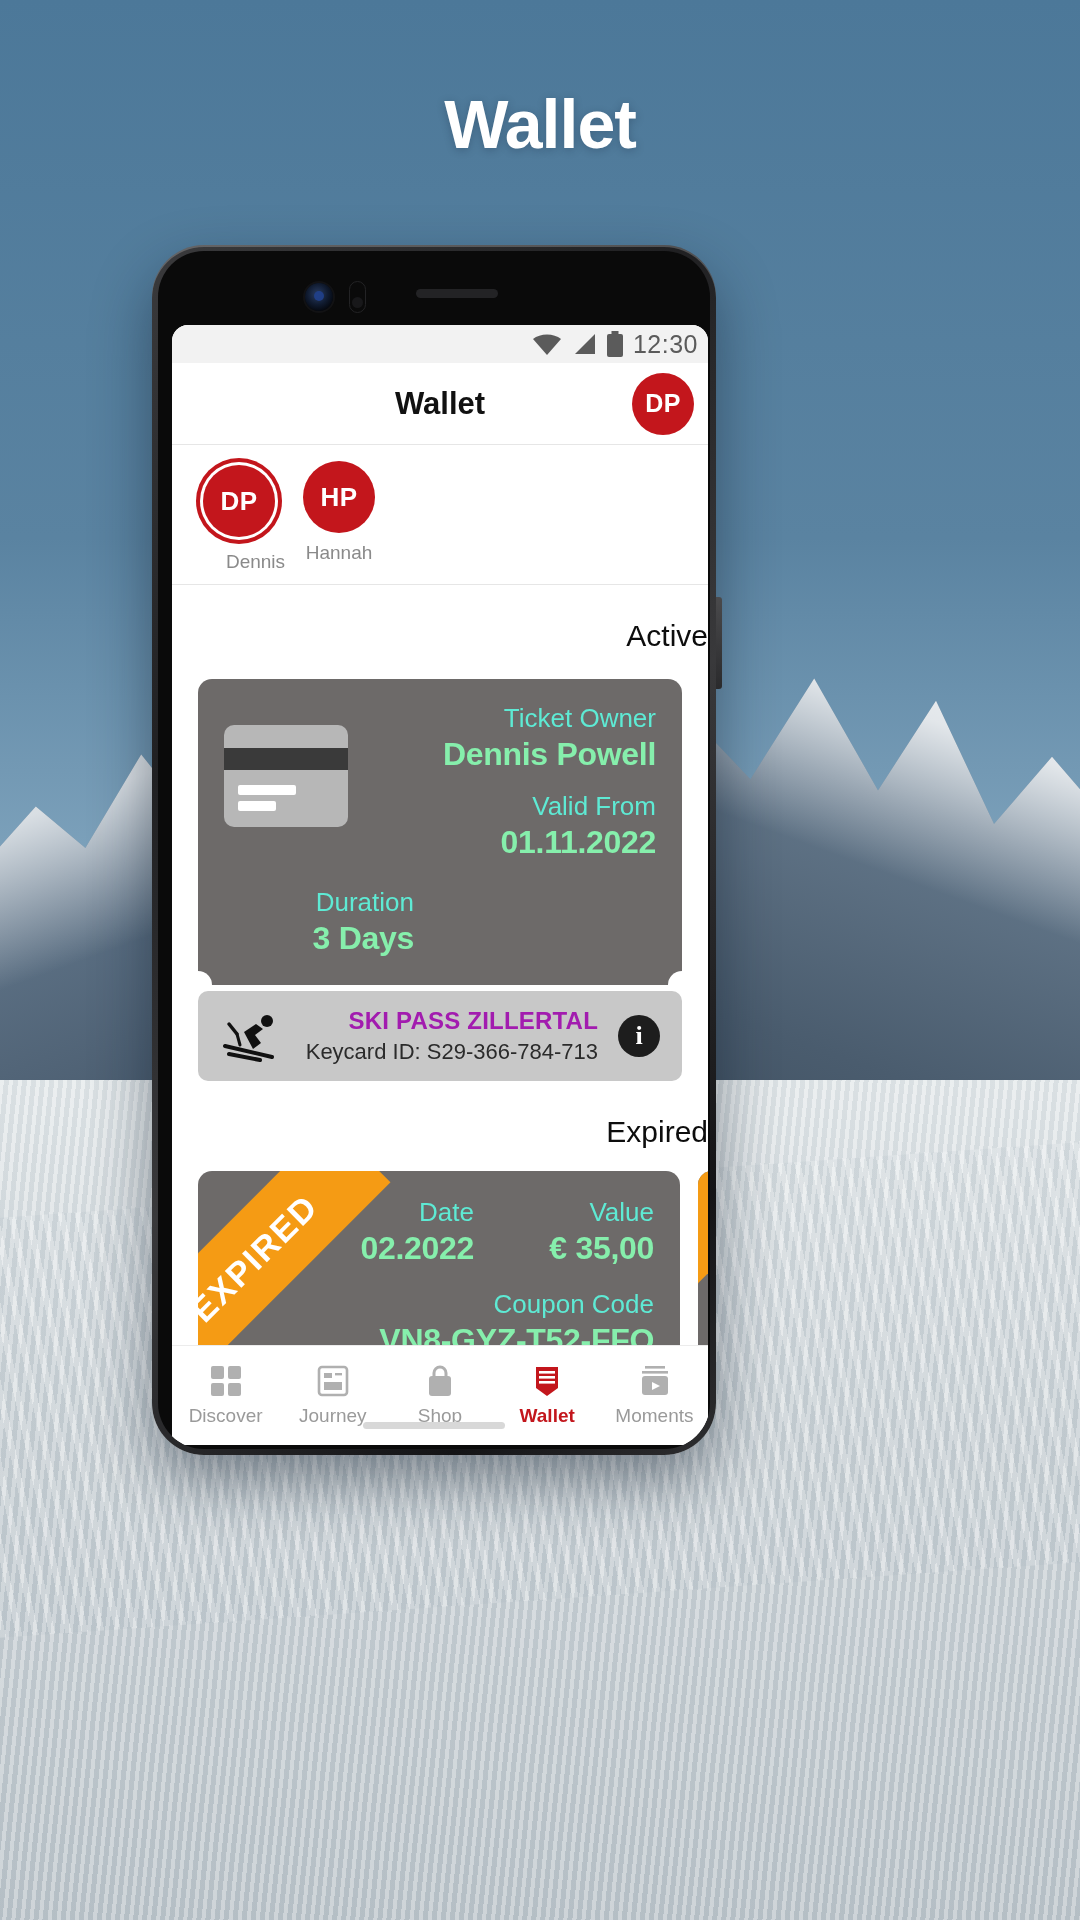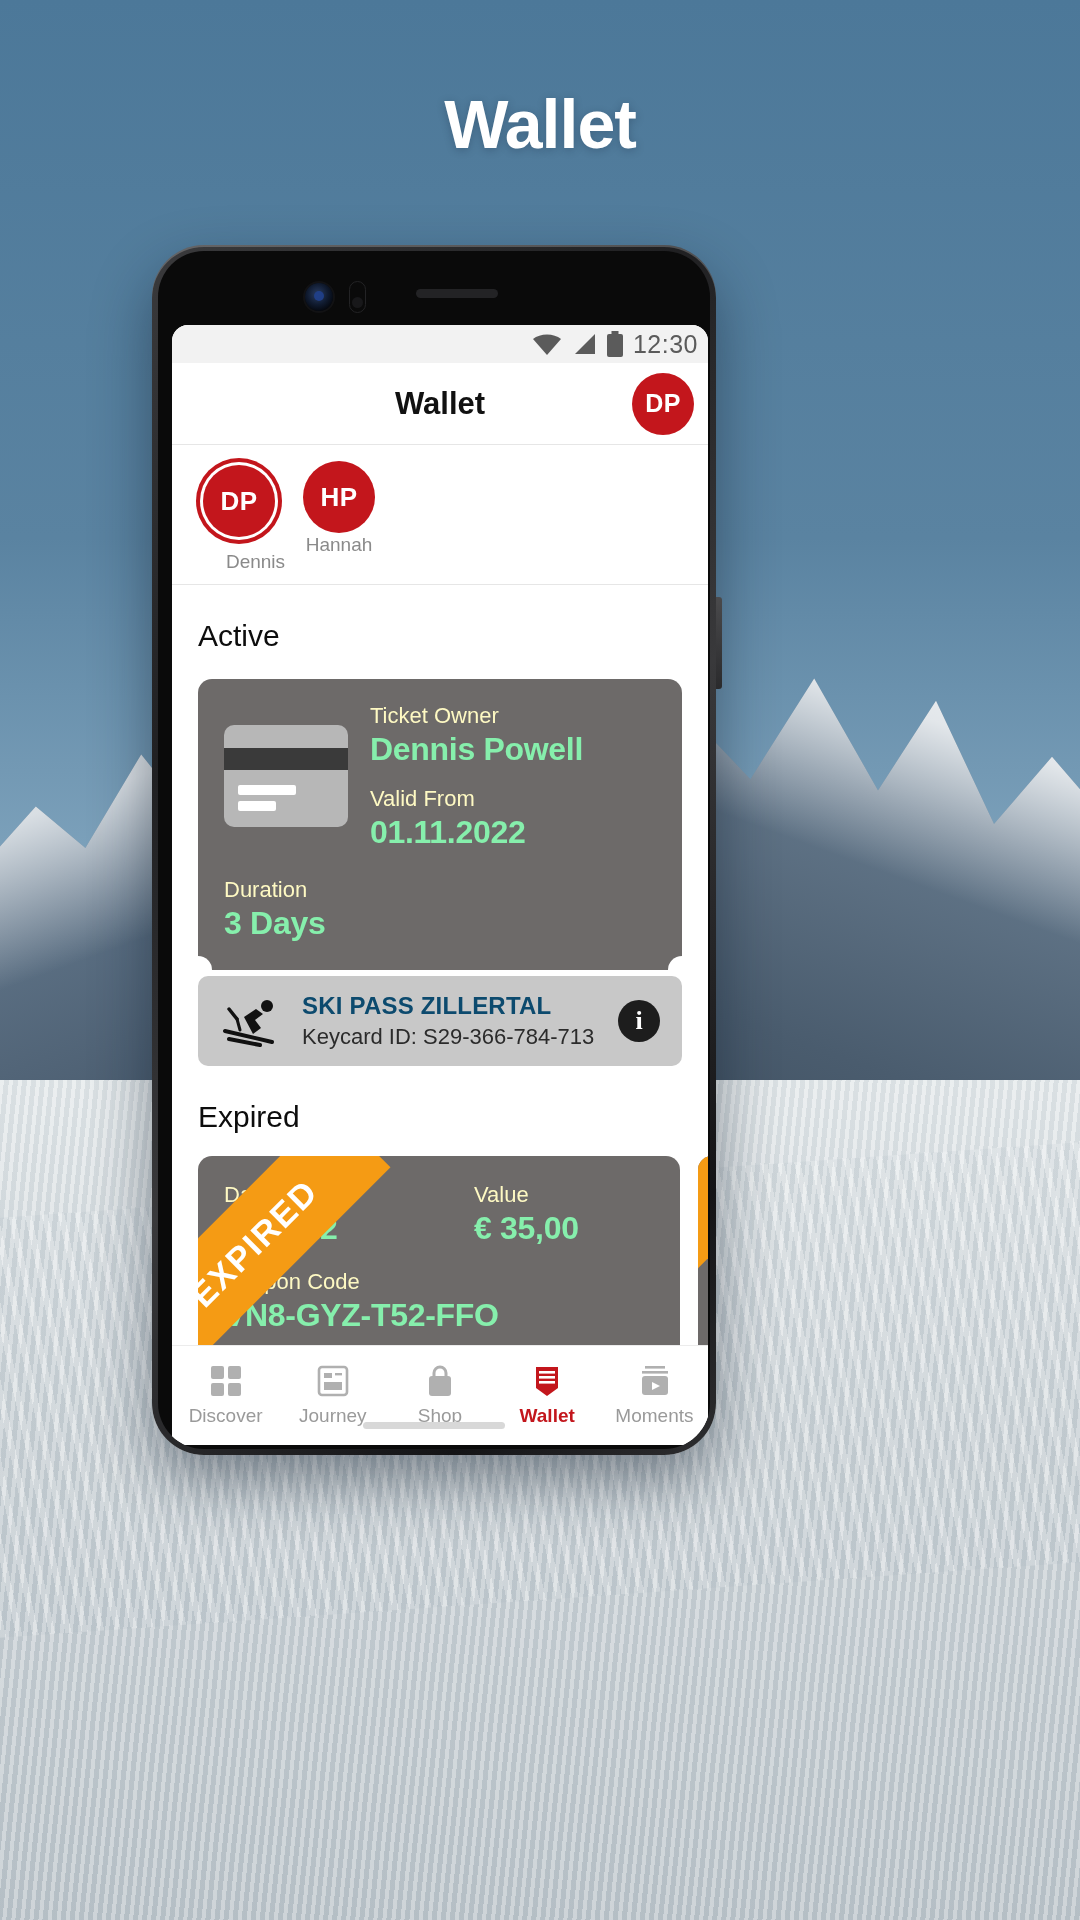--- a/index.html
+++ b/index.html
@@ -116,21 +116,21 @@
     border-radius:5px; background:#232325;
   }
 
   
   #screen {
     position:relative;
     width:536px; height:1120px;
     background:#ffffff;
     border-radius:16px 16px 0 0;
     overflow:hidden;
-    display:flex; flex-direction:column;
+    display:flex; flex-direction:column;text-align:right;
   }
 
   
   #statusbar {
     height:38px; background:#f2f2f2;
     display:flex; align-items:center; justify-content:flex-end;
     padding-right:10px; gap:9px;
     flex:0 0 auto;
   }
   .sb-icon { display:block; }
@@ -166,21 +166,21 @@
     width:72px; height:72px; border-radius:50%;
     background:#c3161c; color:#fff;
     display:flex; align-items:center; justify-content:center;
     font-size:26px; font-weight:bold; letter-spacing:.5px;
     position:relative;
   }
   .profile.selected .profile-avatar {
     box-shadow:0 0 0 3px #ffffff, 0 0 0 7px #c3161c;
     margin-top:4px;
   }
-  .profile-name { margin-top:1px; font-size:19px; color:#8a8a8a; }
+  .profile-name { margin-top:9px; font-size:19px; color:#8a8a8a; }
   .profile.selected .profile-name { margin-top:14px;margin-left:33px; }
 
   
   #body {
     flex:1 1 auto; background:#fff; overflow:hidden;
     padding:0 0 0 0;
     position:relative;
   }
   .section-title {
     font-size:30px; font-weight:normal; color:#0d0d0d;
@@ -197,21 +197,21 @@
   }
   .ticket-top { display:flex; gap:22px; }
   .card-graphic {
     width:124px; height:102px; border-radius:10px;
     background:#b7b7b7; margin-top:22px; position:relative; overflow:hidden;
     flex:0 0 auto;
   }
   .card-graphic .stripe { position:absolute; left:0; right:0; top:23px; height:22px; background:#3a3a3a; }
   .card-graphic .l1 { position:absolute; left:14px; top:60px; width:58px; height:10px; background:#fff; border-radius:2px; }
   .card-graphic .l2 { position:absolute; left:14px; top:76px; width:38px; height:10px; background:#fff; border-radius:2px; }
-  .field-label { font-size:22px; color:#fef9c3; font-weight:normal; }
+  .field-label { font-size:26px; color:#5eead4; font-weight:normal; }
   .field-value { font-size:32px; font-weight:bold; color:#86efac; margin-top:2px; letter-spacing:-.3px; }
   .ticket-top-right { flex:1 1 auto; }
   .ticket-top-right .field-group + .field-group { margin-top:18px; }
   .ticket-bottom { display:flex; margin-top:26px; }
   .ticket-bottom .col { flex:1 1 0; }
   .ticket-bottom .col:first-child { flex:0 0 190px; }
 
   
   .perf { position:relative; height:0; }
   .perf::before, .perf::after {
@@ -222,21 +222,21 @@
   .perf::after { right:-14px; }
 
   .ticket-footer {
     background:#c8c8c8; border-radius:10px;
     margin-top:6px; padding:16px 22px;
     display:flex; align-items:center; gap:20px;
     position:relative;
   }
   .ski-icon { flex:0 0 auto; }
   .ticket-footer-text { flex:1 1 auto; }
-  .tf-title { font-size:24px; font-weight:bold; color:#0c4a6e; letter-spacing:.2px; }
+  .tf-title { font-size:24px; font-weight:bold; color:#a21caf; letter-spacing:.2px; }
   .tf-sub { font-size:22px; color:#2b2b2b; margin-top:4px; }
   .info-btn {
     flex:0 0 auto; width:42px; height:42px; border-radius:50%;
     background:#1d1d1d; color:#fff;
     display:flex; align-items:center; justify-content:center;
     font-size:26px; font-weight:bold; font-family:"Liberation Serif", serif;
   }
 
   
   #expired-wrap { padding:22px 0 0 26px; display:flex; gap:18px; overflow:hidden; }

